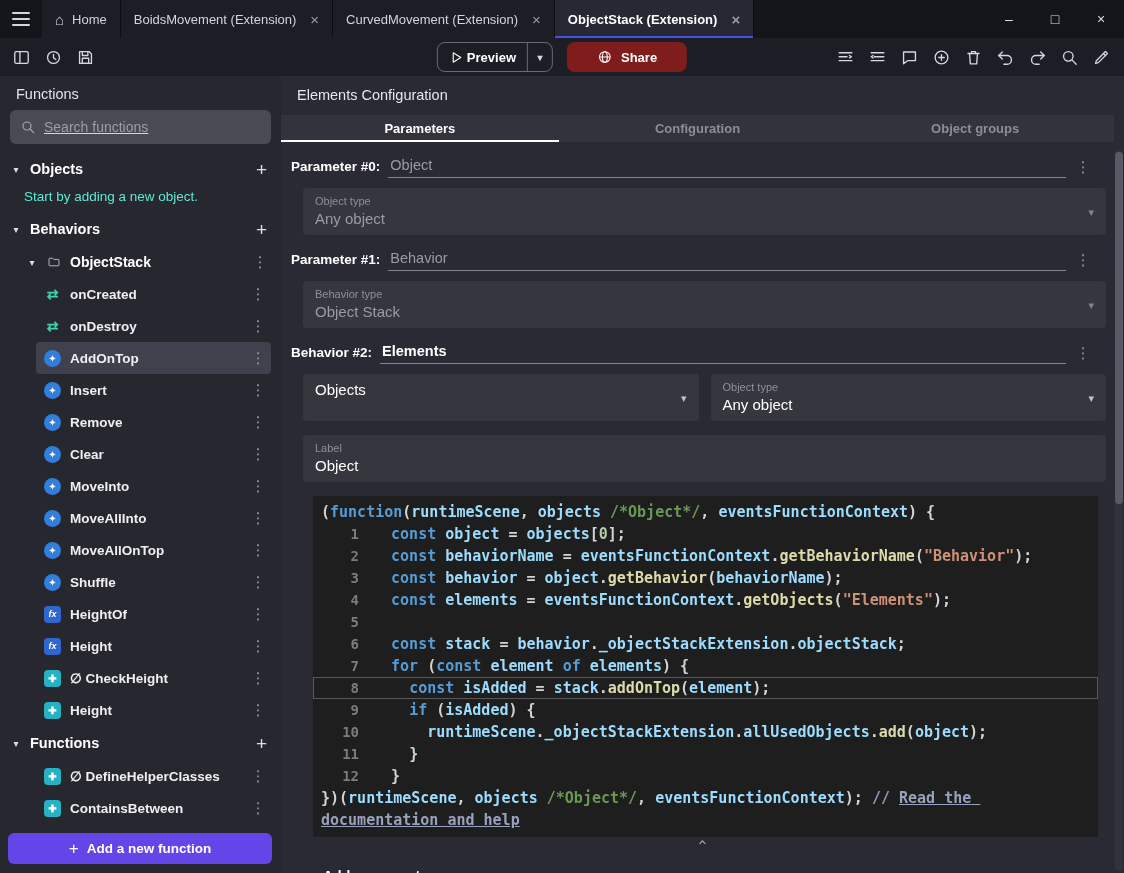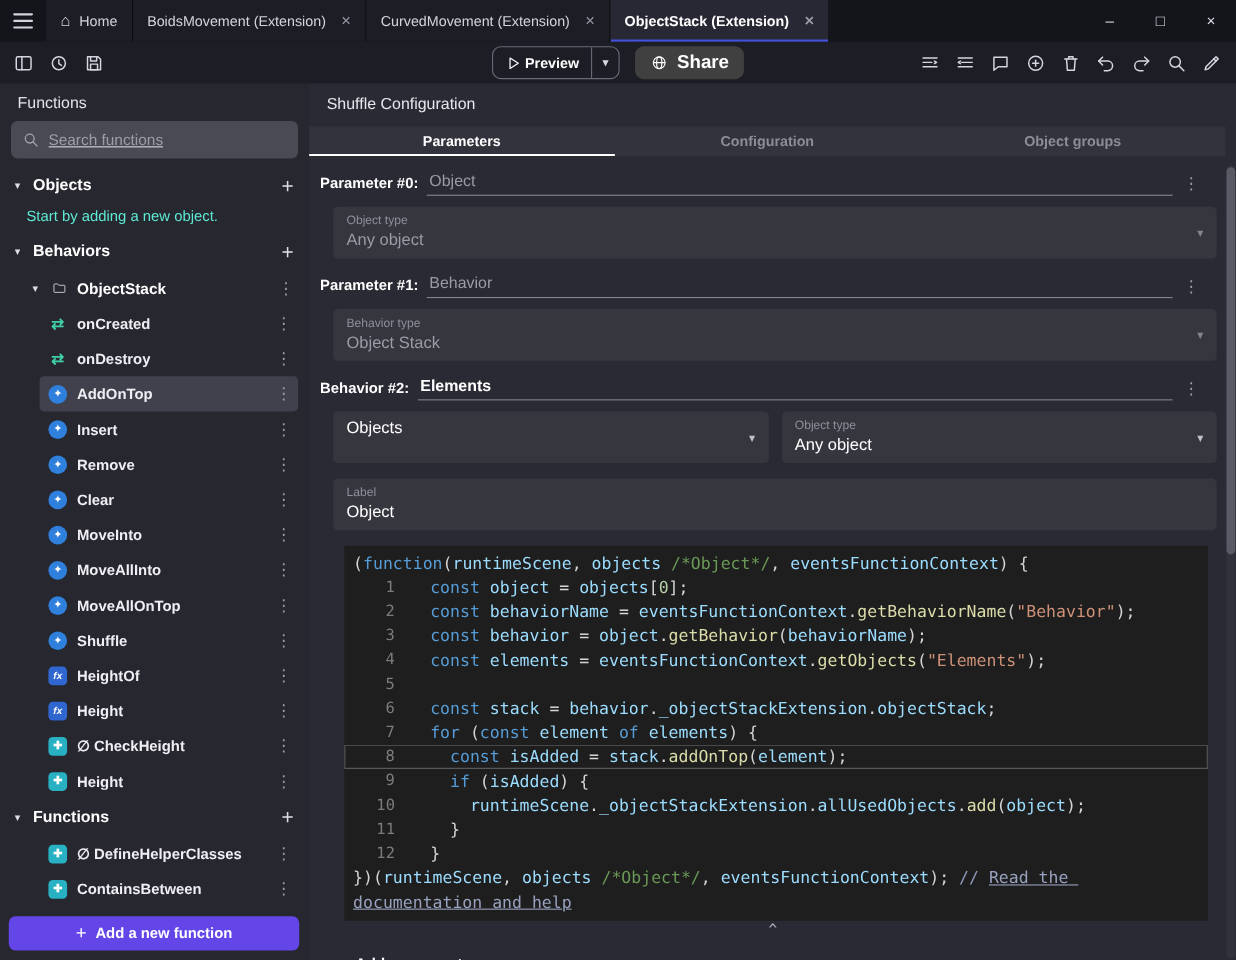--- a/index.html
+++ b/index.html
@@ -23,21 +23,21 @@
   
   .toolbar { position:absolute; top:38px; left:0; right:0; height:38px; background:#1d1d26; display:flex; align-items:center; }
   .icon-btn { width:30px; height:30px; display:flex; align-items:center; justify-content:center; cursor:pointer; border-radius:4px; }
   .icon-btn svg { width:19px; height:19px; stroke:#d6d6e0; fill:none; stroke-width:1.7; stroke-linecap:round; stroke-linejoin:round; }
   .tool-left { display:flex; gap:2px; padding-left:6px; }
   .tool-center { position:absolute; left:50%; top:4px; transform:translateX(-50%); display:flex; gap:14px; align-items:center; height:30px; }
   .btn-preview { height:30px; display:flex; align-items:stretch; border:1px solid #6a6a78; border-radius:8px; color:#fff; font-weight:700; font-size:13px; cursor:pointer; }
   .preview-main { display:flex; align-items:center; gap:3px; padding:0 11px; }
   .preview-main svg { width:15px; height:15px; stroke:#fff; fill:none; stroke-width:1.8; stroke-linejoin:round; }
   .preview-caret { width:25px; display:flex; align-items:center; justify-content:center; border-left:1px solid #6a6a78; color:#d8d8e2; font-size:10px; }
-  .btn-share { height:30px; display:flex; align-items:center; gap:8px; padding:0 14px; background:#404040; border-radius:8px; color:#fff; font-weight:700; font-size:17px; cursor:pointer; }
+  .btn-share { height:30px; display:flex; align-items:center; gap:8px; padding:0 30px; background:#7f1d1d; border-radius:8px; color:#fff; font-weight:700; font-size:13px; cursor:pointer; }
   .btn-share svg { width:16px; height:16px; stroke:#fff; fill:none; stroke-width:1.6; }
   .tool-right { margin-left:auto; display:flex; gap:2px; padding-right:8px; align-items:center; }
   
   .sidebar { position:absolute; top:76px; left:0; width:281px; bottom:0; background:#27272f; }
   .sidebar-title { padding:10px 16px 4px; font-size:14.5px; color:#e2e2e8; }
   .search { margin:4px 10px 8px; height:34px; background:#4a4a55; border-radius:6px; display:flex; align-items:center; padding:0 10px; gap:8px; }
   .search svg { width:16px; height:16px; stroke:#a3a3b0; fill:none; stroke-width:1.8; stroke-linecap:round; flex:none; }
   .search input { background:transparent; border:none; outline:none; color:#d6d6de; font-size:14px; width:100%; font-family:"Liberation Sans", sans-serif;text-decoration:underline; }
   .search input::placeholder { color:#9d9da8; }
   .trow { display:flex; align-items:center; cursor:pointer; }
@@ -75,21 +75,21 @@
   .field-row { display:flex; gap:12px; margin:0 8px 14px 12px; }
   .field { background:#36363f; border-radius:4px; padding:7px 28px 8px 12px; position:relative; flex:1; cursor:pointer; }
   .field .flabel { font-size:11px; color:#8f8f9b; margin-bottom:3px; }
   .field .fvalue { font-size:15px; color:#fff; white-space:nowrap; }
   .field.disabled .fvalue { color:#9b9ba6; }
   .field .chev { position:absolute; right:12px; top:50%; transform:translateY(-50%); color:#c0c0ca; font-size:11px; }
   .field.disabled .chev { color:#84848e; }
   
   .editor { margin:10px 16px 0 22px; background:#1e1e1e; padding:5px 0 6px;
     font-family:"DejaVu Sans Mono", monospace; font-size:15px; line-height:22px; color:#d4d4d4; }
-  .cl { display:flex; min-height:22px; }
+  .cl { display:flex; min-height:22px;font-weight:bold; }
   .cl .gut { flex:0 0 60px; padding-right:14px; text-align:right; color:#7c7c7c; font-size:14px; }
   .cl .ct { flex:1; white-space:pre-wrap; word-break:break-word; padding-right:8px; }
   .cl.nonum .ct { padding-left:8px; }
   .cl.current { box-shadow: inset 0 0 0 1px #585858; }
   .kw { color:#569cd6; } .str { color:#ce9178; } .cm { color:#6a9955; }
   .num { color:#b5cea8; } .vr { color:#9cdcfe; } .fn { color:#dcdcaa; }
   .cmt2 { color:#8f99bb; } .doclink { color:#98a1bd; text-decoration:underline; cursor:pointer; }
   .fold { text-align:center; color:#b8b8c2; font-size:13px; margin-top:1px; font-family:"DejaVu Sans Mono", monospace; }
   .partial-add { position:absolute; left:42px; bottom:-11px; font-size:14px; font-weight:700; color:#fff; white-space:nowrap; }
   
@@ -353,21 +353,21 @@
           <span class="kebab">⋮</span>
         </div>
       </div>
     <div class="add-btn">
       <span class="p">+</span>
       <span>Add a new function</span>
     </div>
   </div>
 
   <div class="main">
-    <div class="main-title">Shuffle Configuration</div>
+    <div class="main-title">Elements Configuration</div>
     <div class="main-tabs">
         <div class="main-tab active">Parameters</div>
         <div class="main-tab">Configuration</div>
         <div class="main-tab">Object groups</div>
       </div>
 
     <div class="content">
         <div class="param-row">
           <span class="param-label">Parameter #0:</span>
           <span class="param-input">Object</span>

